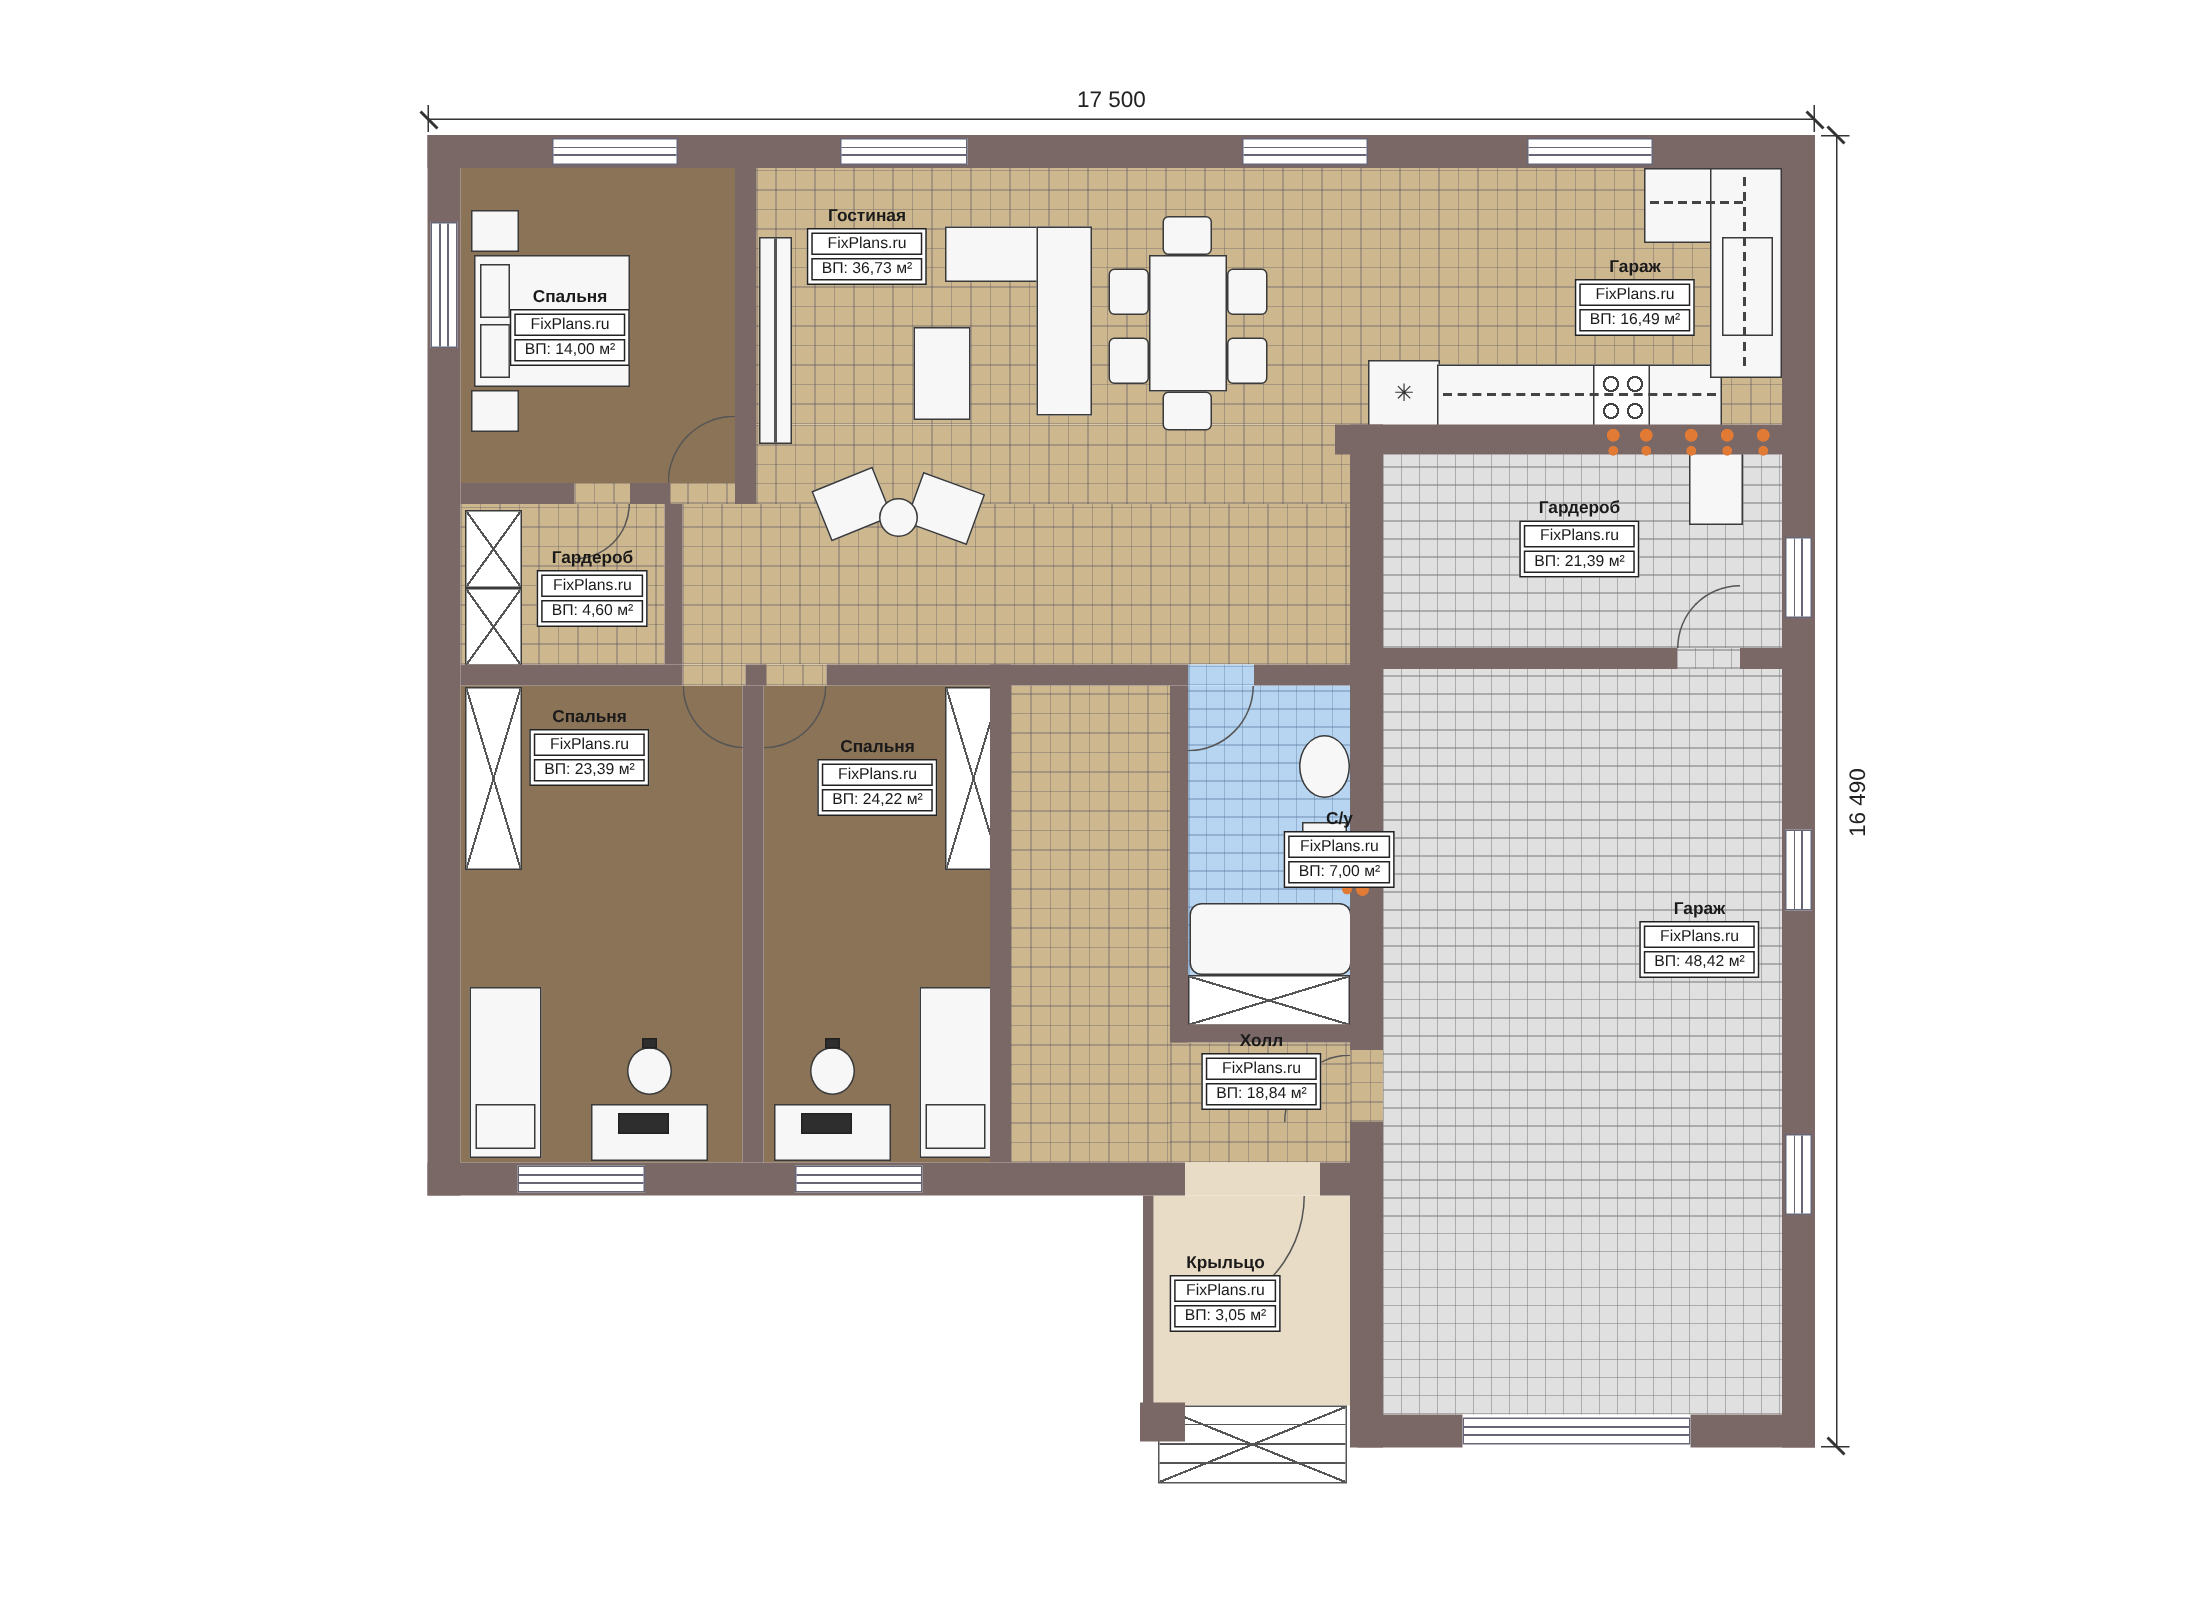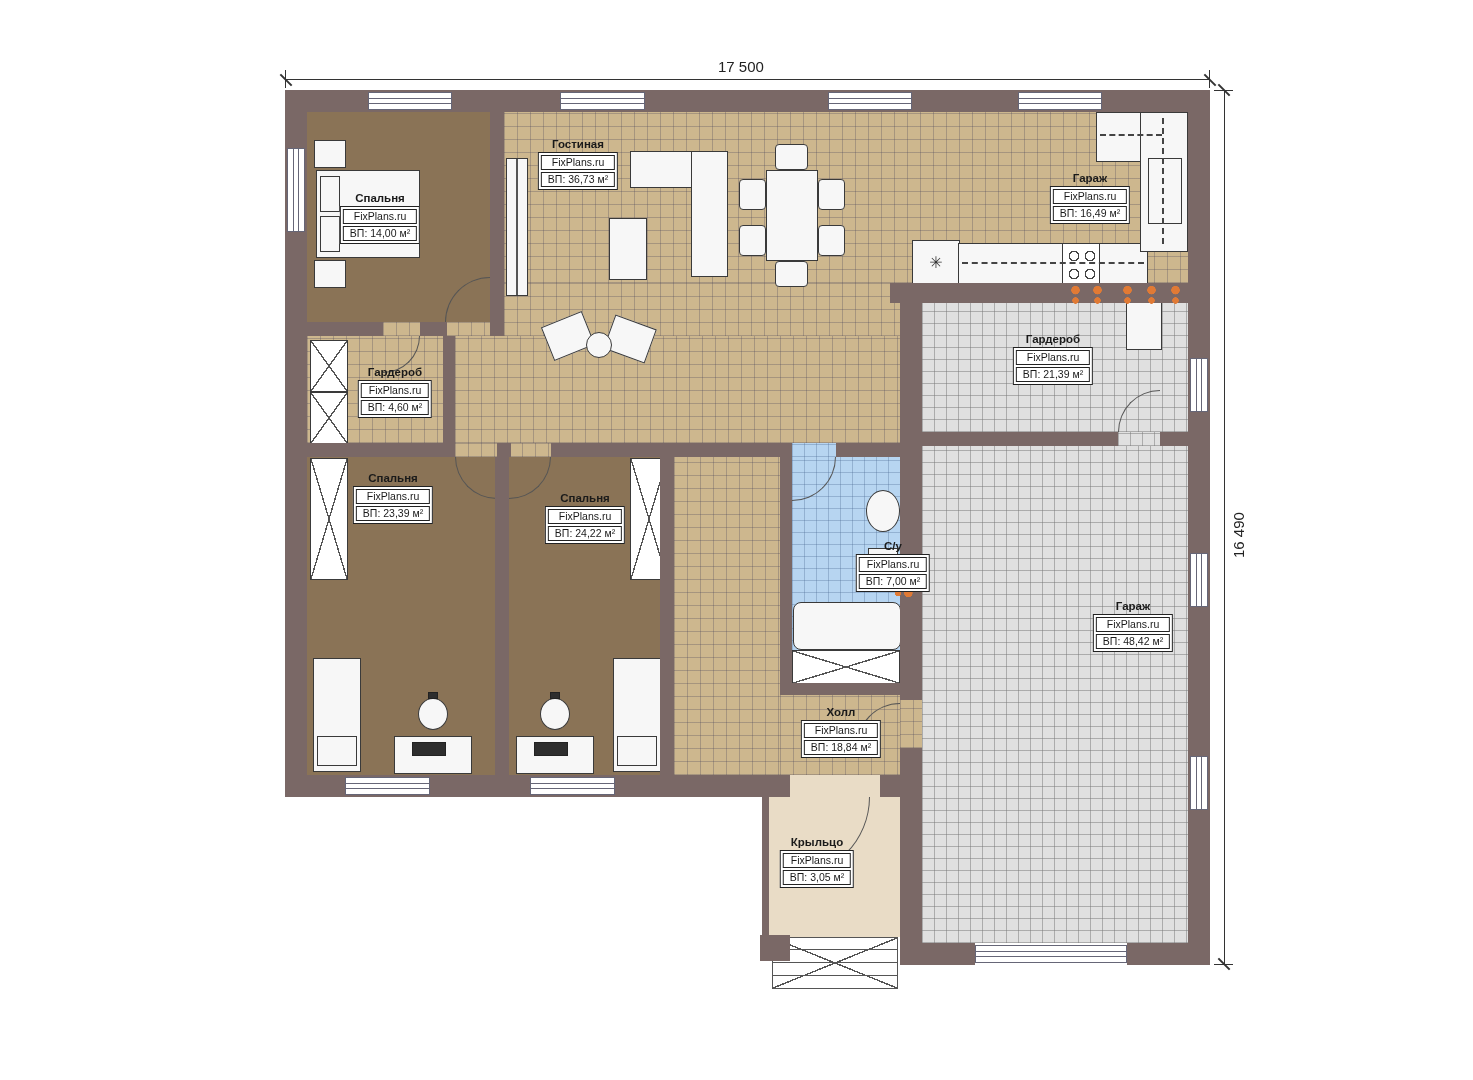--- a/index.html
+++ b/index.html
@@ -242,21 +242,21 @@
       <div class="rl-area">ВП: 7,00 м²</div>
     </div>
   </div>
   <div class="room-label" style="left:1133px;top:600px;">
     <div class="rl-name">Гараж</div>
     <div class="rl-box">
       <div class="rl-site">FixPlans.ru</div>
       <div class="rl-area">ВП: 48,42 м²</div>
     </div>
   </div>
-  <div class="room-label" style="left:827px;top:706px;padding-left:28px;">
+  <div class="room-label" style="left:827px;top:688px;padding-left:28px;">
     <div class="rl-name">Холл</div>
     <div class="rl-box">
       <div class="rl-site">FixPlans.ru</div>
       <div class="rl-area">ВП: 18,84 м²</div>
     </div>
   </div>
   <div class="room-label" style="left:817px;top:836px;">
     <div class="rl-name">Крыльцо</div>
     <div class="rl-box">
       <div class="rl-site">FixPlans.ru</div>

